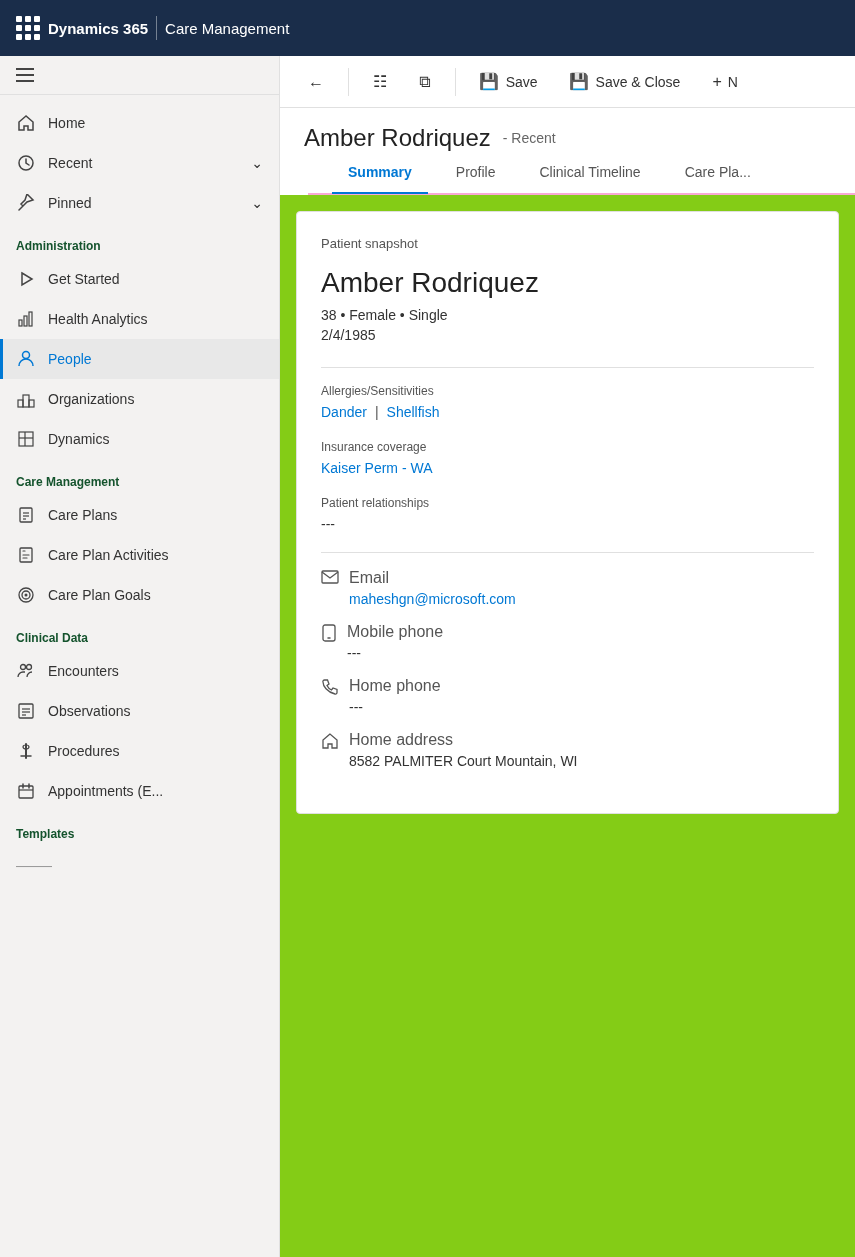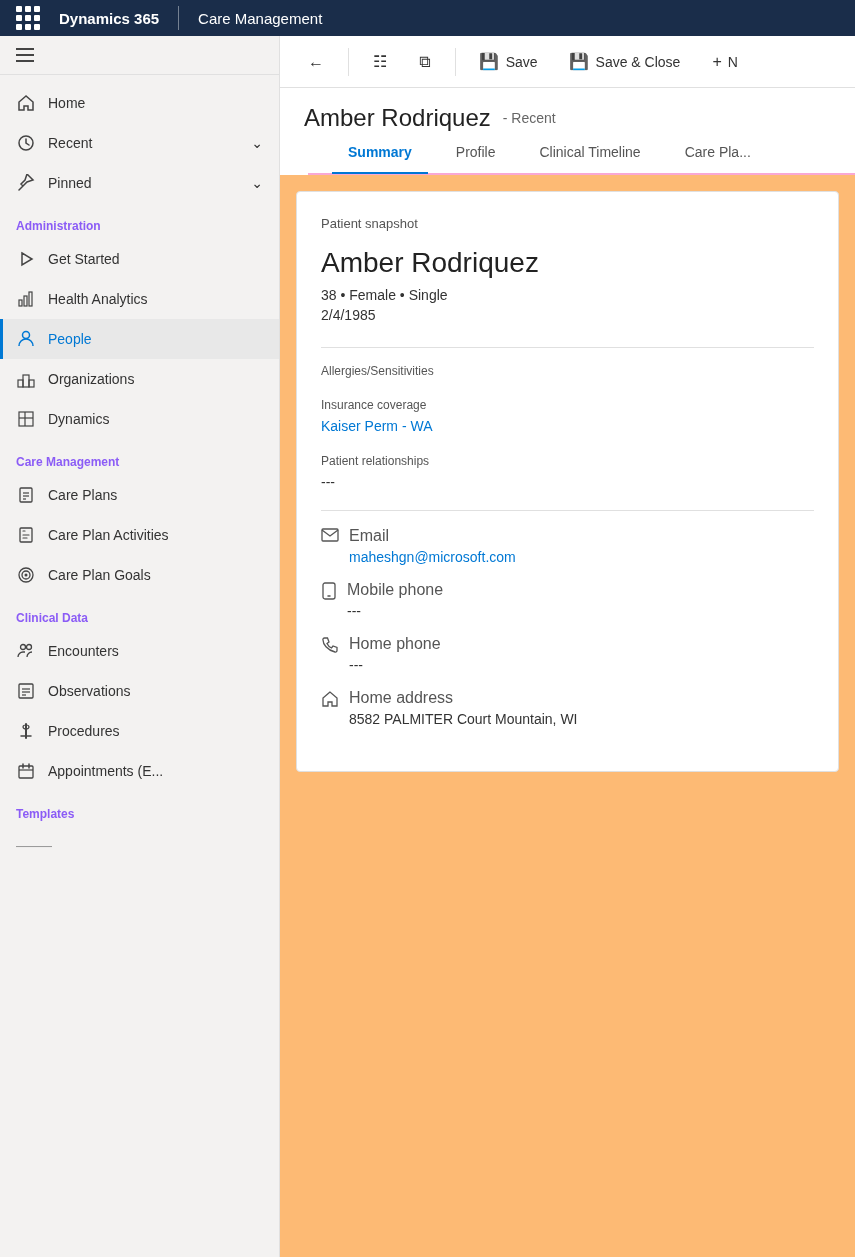--- a/index.html
+++ b/index.html
@@ -2,25 +2,25 @@
 <html><head>
   <meta charset="utf-8">
   <style>
     * { box-sizing: border-box; margin: 0; padding: 0; }
     body { font-family: 'Segoe UI', sans-serif; font-size: 14px; display: flex; flex-direction: column; height: 1257px; width: 855px; overflow: hidden; background: #f3f2f1; }
 
     
     .topbar {
       background: #1a2d4a;
       color: white;
-      height: 36px;
+      height: 56px;
       display: flex;
       align-items: center;
       padding: 0 16px;
-      gap: 19px;
+      gap: 8px;
       flex-shrink: 0;
     }
     .topbar-dots {
       display: grid;
       grid-template-columns: repeat(3, 6px);
       grid-template-rows: repeat(3, 6px);
       gap: 3px;
     }
     .topbar-dot { width: 6px; height: 6px; background: white; border-radius: 1px; }
     .topbar-app-name { font-weight: 700; font-size: 15px; }
@@ -69,21 +69,21 @@
       background: #e8e8e8;
       border-left: 3px solid #0078d4;
       padding-left: 13px;
     }
     .sidebar-item-label { font-size: 14px; }
     .sidebar-icon { width: 20px; height: 20px; display: flex; align-items: center; justify-content: center; flex-shrink: 0; }
     .sidebar-section-label {
       padding: 16px 16px 6px 16px;
       font-size: 12px;
       font-weight: 600;
-      color: #8b5cf6;
+      color: #14532d;
       text-transform: none;
     }
     .sidebar-item-arrow { margin-left: auto; }
 
     
     .content-area {
       flex: 1;
       display: flex;
       flex-direction: column;
       overflow: hidden;
@@ -163,21 +163,21 @@
       color: #0078d4;
       border-bottom: 2px solid #0078d4;
       font-weight: 600;
     }
 
     
     .main-content {
       flex: 1;
       overflow-y: auto;
       padding: 16px;
-      background: #fdba74;
+      background: #84cc16;
     }
 
     
     .snapshot-card {
       background: white;
       border: 1px solid #e0e0e0;
       border-radius: 4px;
       padding: 24px;
     }
     .snapshot-title {
@@ -489,20 +489,25 @@
           <span>Female</span>
           <span> • </span>
           <span>Single</span>
         </div>
         <div class="patient-dob">2/4/1985</div>
 
         <hr class="divider-line">
 
         <div class="info-section">
           <div class="info-label">Allergies/Sensitivities</div>
+          <div class="allergies-row">
+            <span class="allergy-link">Dander</span>
+            <span class="allergy-sep">|</span>
+            <span class="allergy-link">Shellfish</span>
+          </div>
         </div>
 
         <div class="info-section">
           <div class="info-label">Insurance coverage</div>
           <div class="info-value link">Kaiser Perm - WA</div>
         </div>
 
         <div class="info-section">
           <div class="info-label">Patient relationships</div>
           <div class="info-value">---</div>

